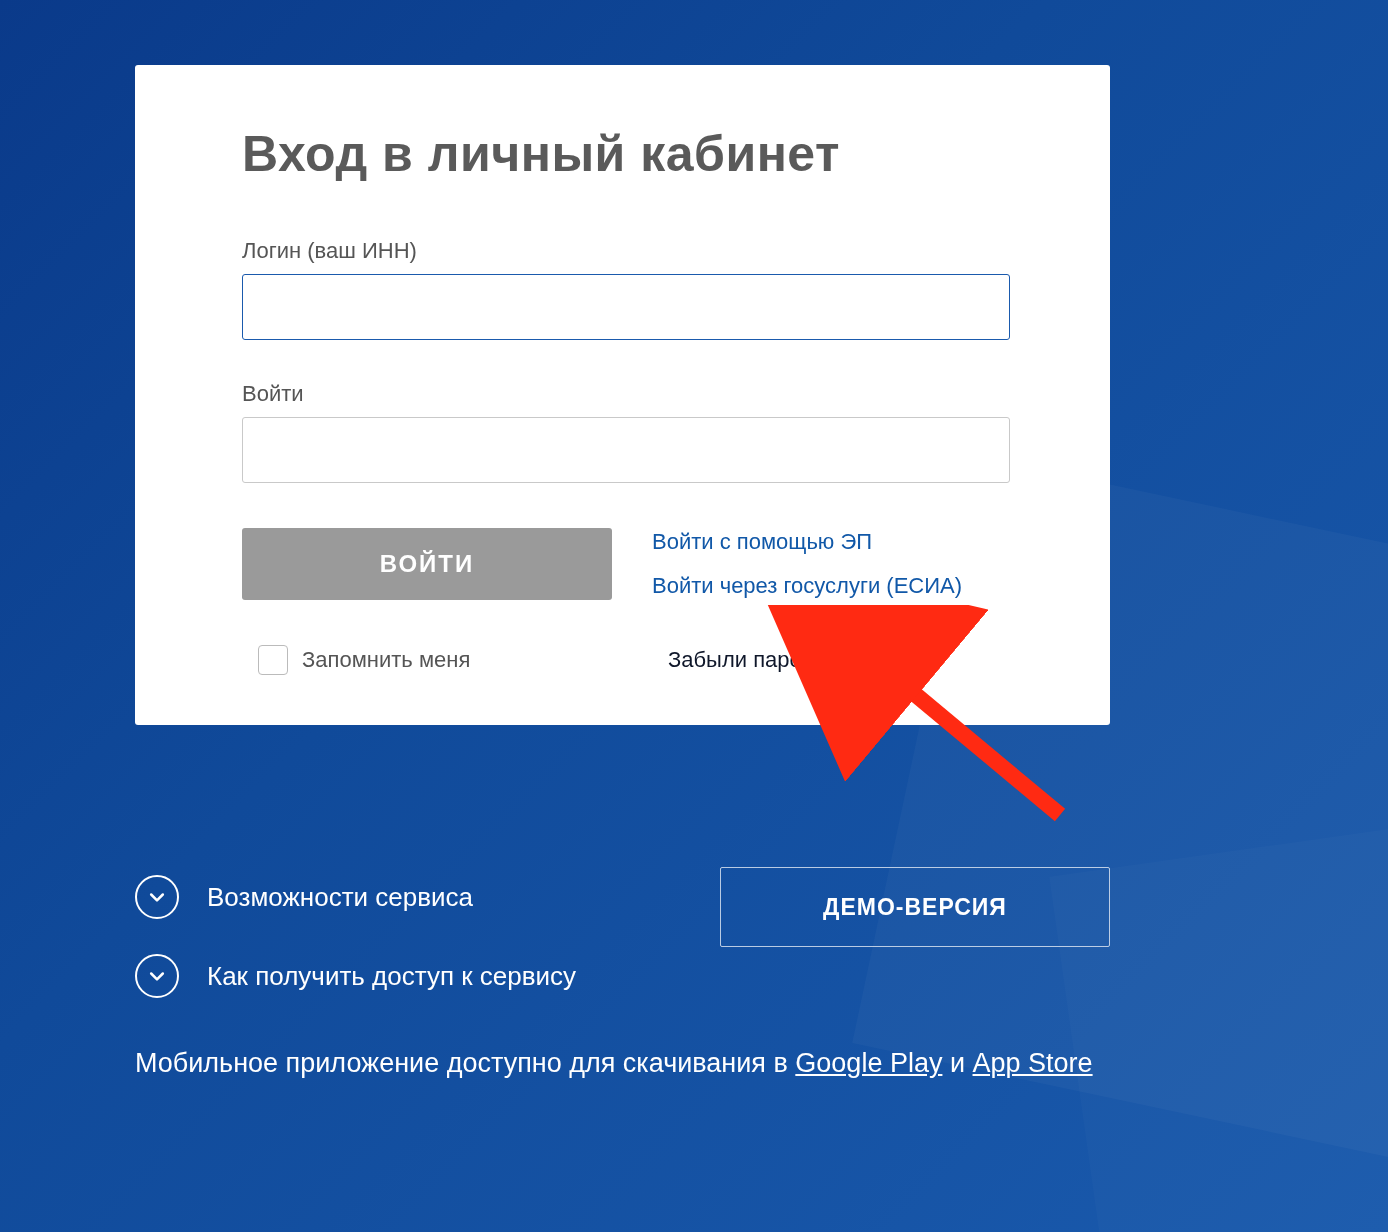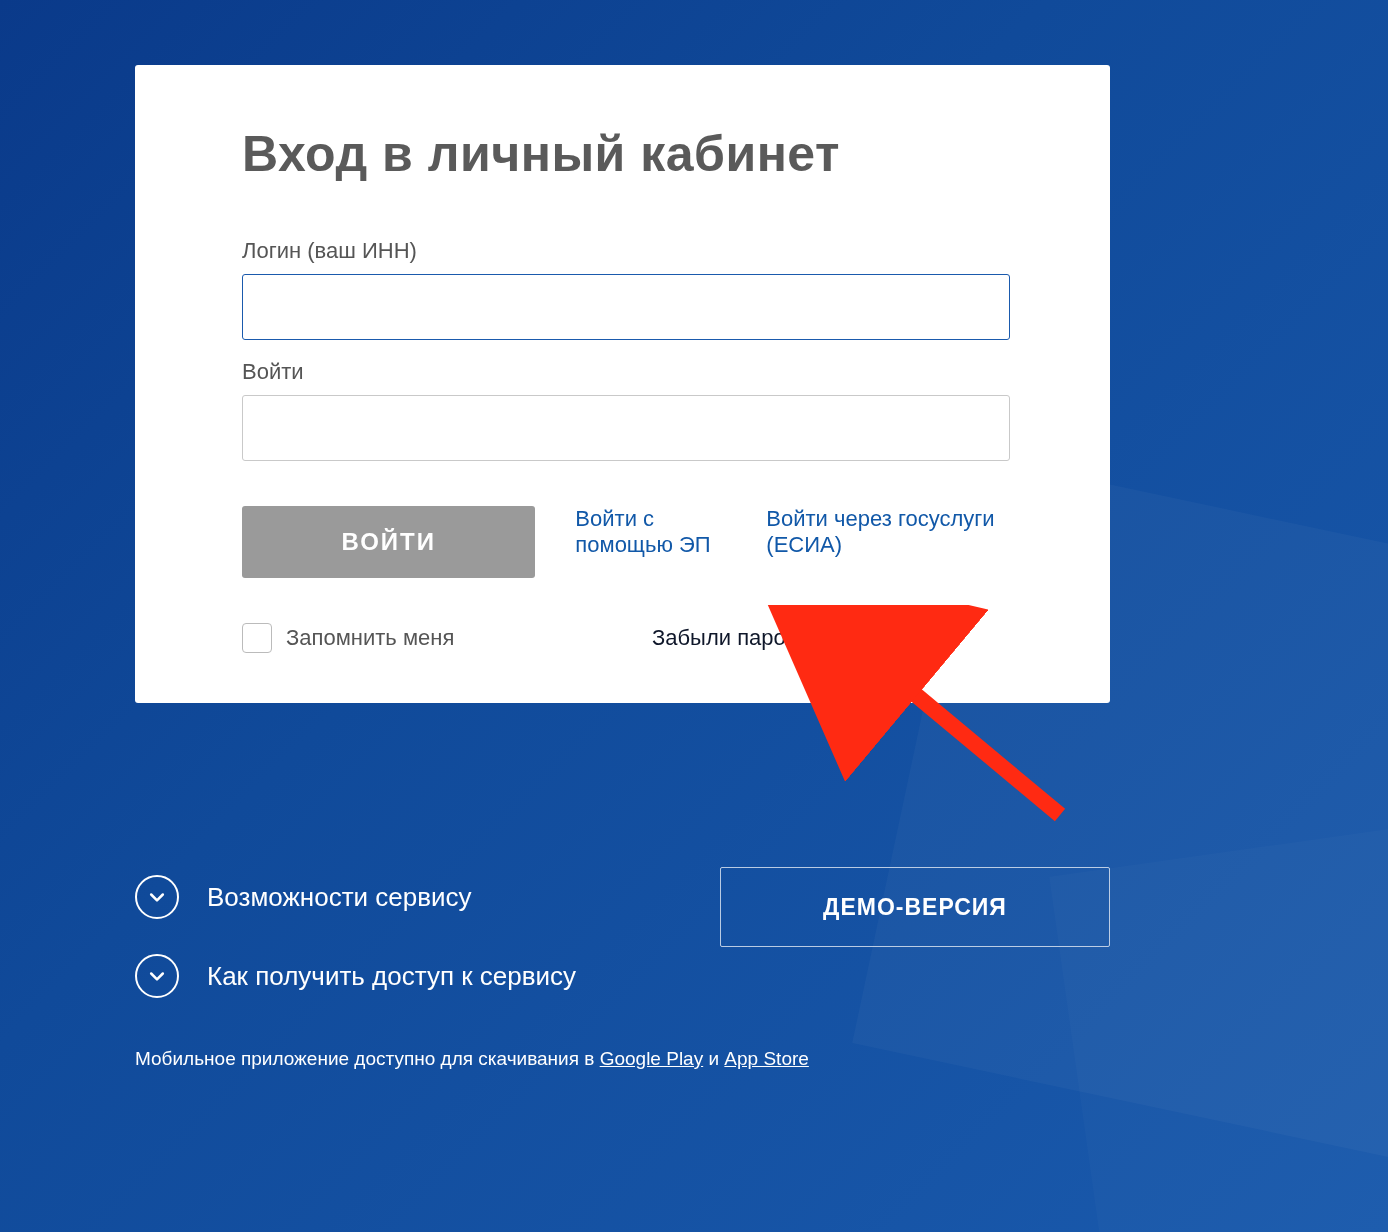--- a/index.html
+++ b/index.html
@@ -43,21 +43,21 @@
   .card h1 {
     font-family: "Arial Narrow", "Helvetica Neue Condensed", Arial, sans-serif;
     font-stretch: condensed;
     font-weight: 700;
     font-size: 50px;
     color: #5a5a5a;
     letter-spacing: 0.5px;
     margin-bottom: 55px;
   }
 
-  .field { margin-bottom: 19px; }
+  .field { margin-bottom: 41px; }
   .field label {
     display: block;
     font-size: 22px;
     color: #555;
     margin-bottom: 10px;
   }
   .field input {
     width: 100%;
     height: 66px;
     font-size: 22px;
@@ -82,21 +82,21 @@
     color: #fff;
     font-size: 24px;
     font-weight: 700;
     letter-spacing: 2px;
     border: none;
     border-radius: 3px;
     cursor: pointer;
   }
   .alt-links {
     display: flex;
-    flex-direction: row;
+    flex-direction: column;
     justify-content: center;
     gap: 18px;
   }
   .alt-links a {
     color: #1158a8;
     font-size: 22px;
     text-decoration: none;
     cursor: pointer;
   }
 
@@ -104,20 +104,21 @@
     display: flex;
     margin-top: 45px;
     gap: 40px;
     align-items: center;
   }
   .remember {
     display: flex;
     align-items: center;
     gap: 14px;
     width: 370px;
+    margin-left: 16px;
   }
   .remember input[type=checkbox] {
     width: 30px; height: 30px;
     border: 1px solid #bbb;
     border-radius: 4px;
     appearance: none;
     cursor: pointer;
     background: #fff;
   }
   .remember span {
@@ -178,21 +179,21 @@
     background: transparent;
     color: #fff;
     font-size: 23px;
     font-weight: 700;
     letter-spacing: 1px;
     cursor: pointer;
     border-radius: 2px;
   }
 
   .app-line {
-    font-size: 19px;
+    font-size: 27px;
     color: #fff;
     margin-top: 50px;
   }
   .app-line a {
     color: #fff;
     text-decoration: underline;
     cursor: pointer;
   }
 </style>
 </head>
@@ -240,21 +241,21 @@
 </svg>
 
 <div class="below">
 
   <div class="expander">
     <span class="chevron-circle">
       <svg viewBox="0 0 24 24" fill="none" stroke="#fff" stroke-width="3" stroke-linecap="round" stroke-linejoin="round">
           <polyline points="5 9 12 16 19 9"></polyline>
         </svg>
     </span>
-    <span class="expander-label">Возможности сервису</span>
+    <span class="expander-label">Возможности сервиса</span>
   </div>
 
   <button class="demo-btn">ДЕМО-ВЕРСИЯ</button>
 
   <div class="expander">
     <span class="chevron-circle">
       <svg viewBox="0 0 24 24" fill="none" stroke="#fff" stroke-width="3" stroke-linecap="round" stroke-linejoin="round">
           <polyline points="5 9 12 16 19 9"></polyline>
         </svg>
     </span>

